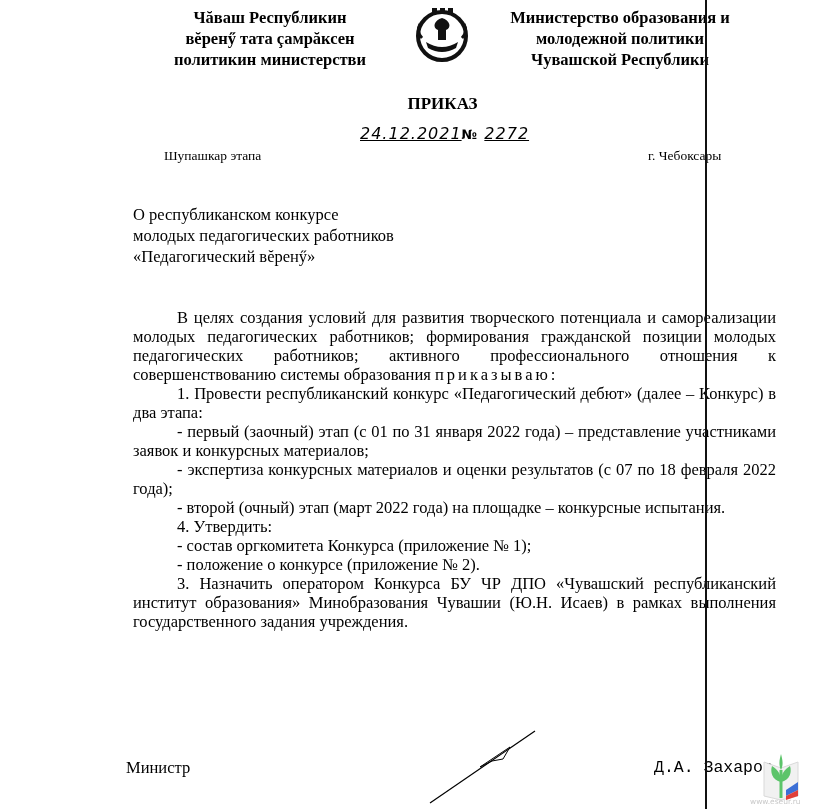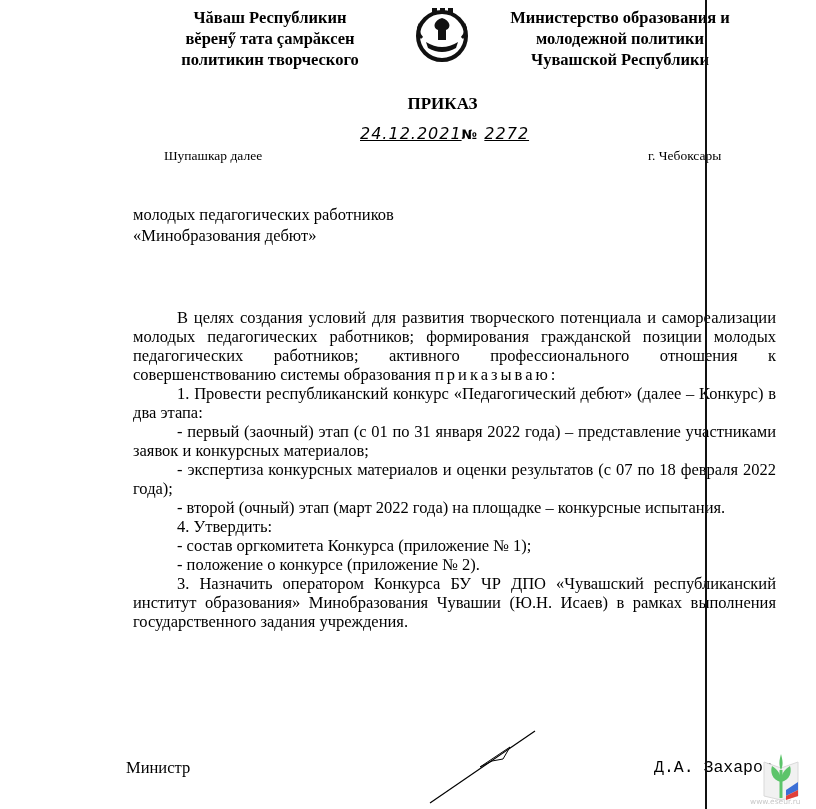--- a/index.html
+++ b/index.html
@@ -42,21 +42,21 @@
   .wm-text { position: absolute; left: 750px; top: 797px; font-family: "DejaVu Sans", sans-serif; font-size: 7.5px; color: #c9c9c9; }
 </style>
 </head>
 <body>
 
 <div class="page">
 
   <div class="hdr hdr-left">
     <div>Чăваш Республикин</div>
     <div>вĕренӳ тата çамрăксен</div>
-    <div>политикин творческого</div>
+    <div>политикин министерстви</div>
   </div>
 
   <svg class="emblem" viewBox="0 0 60 58">
     <circle cx="30" cy="32" r="24" fill="none" stroke="#111" stroke-width="4"></circle>
     <rect x="20" y="4" width="5" height="5" fill="#111"></rect>
     <rect x="28" y="4" width="5" height="5" fill="#111"></rect>
     <rect x="36" y="4" width="5" height="5" fill="#111"></rect>
     <path d="M30 14 C22 16 20 24 26 26 L26 36 L34 36 L34 26 C40 24 38 16 30 14 Z" fill="#111"></path>
     <path d="M14 38 Q30 48 46 38 L44 44 Q30 52 16 44 Z" fill="#111"></path>
     <path d="M8 20 Q4 28 10 34 M52 20 Q56 28 50 34" stroke="#111" stroke-width="3" fill="none"></path>
@@ -68,26 +68,27 @@
     <div>Чувашской Республики</div>
   </div>
 
   <div class="title">ПРИКАЗ</div>
 
   <div class="datenum">
     <span class="hw">24.12.2021</span><span class="no">№</span>
     <span class="hw">2272</span>
   </div>
 
-  <div class="city-left">Шупашкар далее</div>
+  <div class="city-left">Шупашкар этапа</div>
   <div class="city-right">г. Чебоксары</div>
 
   <div class="subject">
+    <div>О республиканском конкурсе</div>
     <div>молодых педагогических работников</div>
-    <div>«Минобразования дебют»</div>
+    <div>«Педагогический вĕренӳ»</div>
   </div>
 
   <div class="body">
     <p class="ind"><span>В целях создания условий для развития творческого потенциала и самореализации молодых педагогических работников; формирования гражданской позиции молодых педагогических работников; активного профессионального отношения к совершенствованию системы образования </span><span class="spaced">приказываю:</span></p>
     <p class="ind">1. Провести республиканский конкурс «Педагогический дебют» (далее – Конкурс) в два этапа:</p>
     <p class="ind">- первый (заочный) этап (с 01 по 31 января 2022 года) – представление участниками заявок и конкурсных материалов;</p>
     <p class="ind">- экспертиза конкурсных материалов и оценки результатов (с 07 по 18 февраля 2022 года);</p>
     <p class="ind">- второй (очный) этап (март 2022 года) на площадке – конкурсные испытания.</p>
     <p class="ind">4. Утвердить:</p>
     <p class="ind">- состав оргкомитета Конкурса (приложение № 1);</p>

